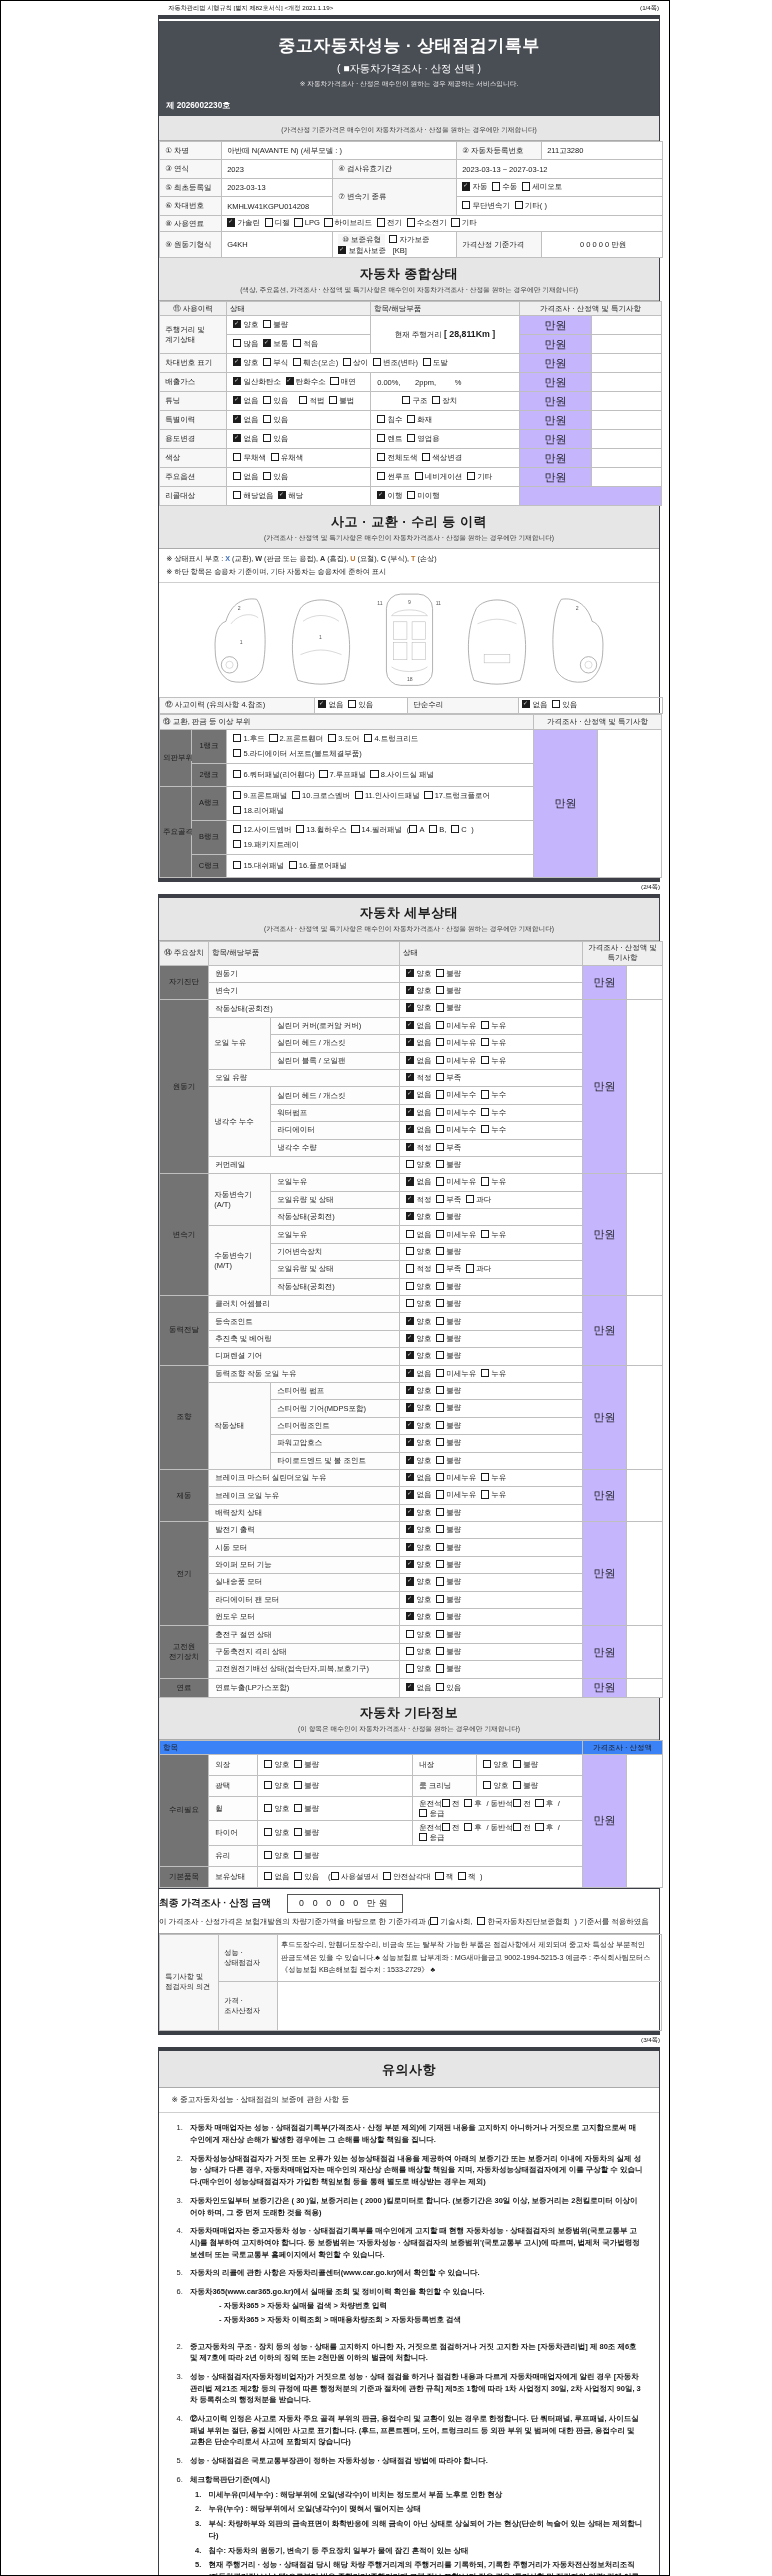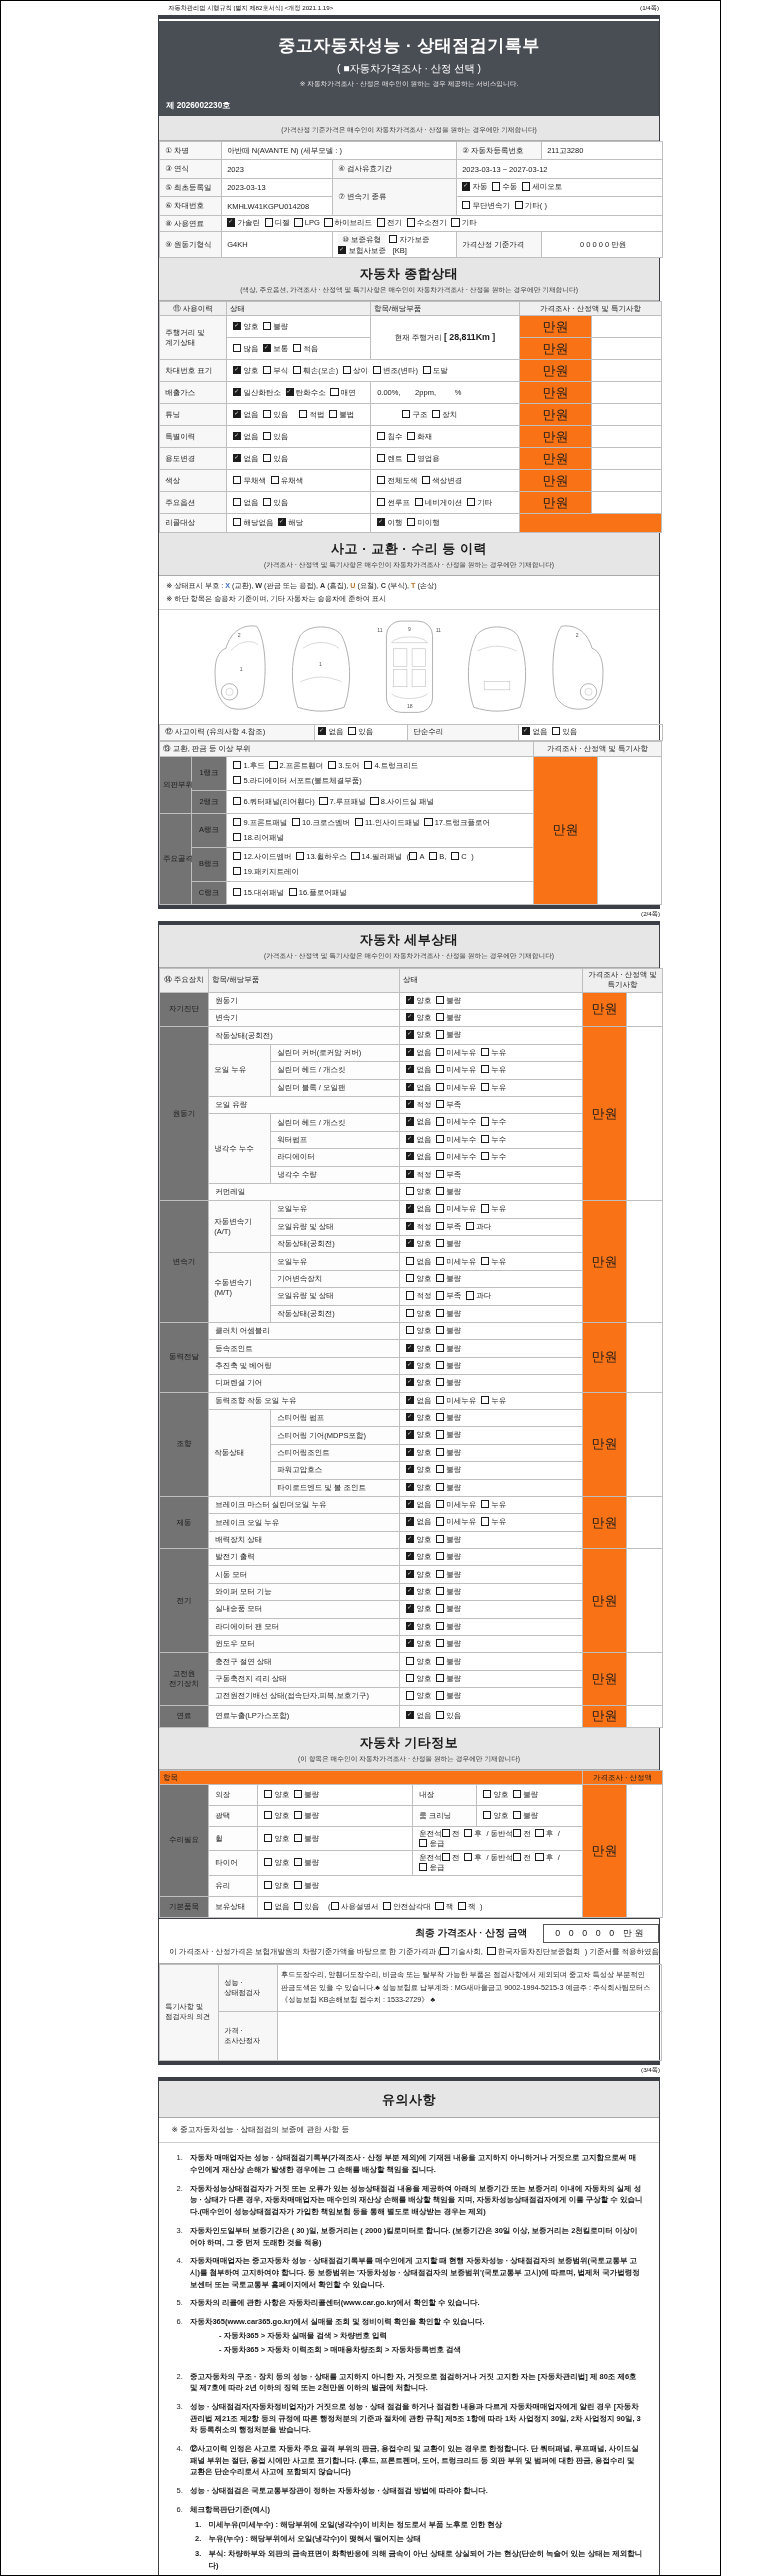--- a/index.html
+++ b/index.html
@@ -1,37 +1,37 @@
 <!DOCTYPE html>
 <html style="font-size:8.2px"><head>
 <meta charset="utf-8">
 <style>
   html,body{margin:0;padding:0;background:#fff;}
   body{font-family:"Liberation Sans","DejaVu Sans",sans-serif;color:#1a1a1a;}
-  .canvas{width:721px;height:2576px;border:0.5px solid #000;box-sizing:border-box;overflow:hidden;background:#fff;}
+  .canvas{width:670px;height:2576px;border:0.5px solid #000;box-sizing:border-box;overflow:hidden;background:#fff;}
   .doc{width:502px;margin-left:157px;}
   .topline{display:flex;justify-content:space-between;font-size:6.2px;padding:3.1px 1px 2.1px 10.3px;color:#111;}
   .pagemark{text-align:right;font-size:6.2px;padding:1.5px 0 2.1px 0;color:#111;}
   .page{border:1px solid #3c4046;border-top-width:4.1px;border-bottom-width:4.1px;background:#fff;}
   
   .darkhead{background:#494d54;color:#fff;padding:5.2px 0 0 0;border-top:2.1px solid #fff;}
   .darkhead .t1{text-align:center;font-size:17px;font-weight:bold;letter-spacing:0.5px;padding-top:7.2px;}
   .darkhead .t2{text-align:center;font-size:10.3px;padding-top:5.2px;}
   .darkhead .t3{text-align:center;font-size:6.7px;color:#e8e8e8;padding:4.1px 0 8.2px 0;}
   .darkhead .docno{font-size:8.2px;font-weight:bold;padding:3.1px 0 5.2px 7.2px;background:#494d54;}
   
   .sechead{background:#e6e6e6;border-bottom:0.5px solid #aaa;padding:6.2px 0 5.2px 0;}
   .sechead .st{text-align:center;font-size:13px;font-weight:600;letter-spacing:0.5px;}
   .sechead .ss{text-align:center;font-size:6.7px;color:#333;padding-top:3.1px;}
   table{border-collapse:collapse;width:100%;table-layout:fixed;}
   td,th{border:0.5px solid #bfbfbf;font-size:7.5px;padding:1.5px 3.1px;vertical-align:middle;word-break:keep-all;}
   .lab{background:#f7f7f7;text-align:left;padding-left:5.2px;}
   .val{background:#fff;padding-left:5.2px;}
   .ctr{text-align:center;}
-  .price{text-align:center;background:#f97316;font-size:13px;}
+  .price{text-align:center;background:#c4b5fd;font-size:11px;}
   .blank{background:#fff;}
   .glab{background:#737373;text-align:center;}
   .slab{background:#fbfbfb;text-align:left;padding-left:5.2px;}
   .ilab{background:#fdfdfd;text-align:left;padding-left:6.2px;}
   .stat{padding-left:6.2px;}
   tr.srow td{height:15px;}
   tr.drow td{height:13.4px;}
   tr.erow td{height:17px;}
   
   .cbw{display:inline-block;margin-right:4.6px;white-space:nowrap;}
@@ -48,21 +48,21 @@
   .diagram{display:flex;justify-content:center;align-items:center;gap:13.4px;padding:7.2px 0 6.2px 0;background:#fff;}
   .dg-num{font-size:10px;fill:#555;}
   
   .noteband{border-bottom:0.5px solid #cfcfcf;padding:7.2px 0 7.2px 12.4px;font-size:7.7px;}
   .notes{padding:9.3px 15.5px 8.2px 17.5px;}
   .ni{display:flex;margin-bottom:7.2px;line-height:1.55;font-size:7.5px;}
   .nn{width:13.4px;flex:none;}
   .nt{flex:1;font-weight:bold;}
   .nsub{padding-left:5.2px;margin-top:2.1px;margin-left:24px;}
   .sub2{margin:3.1px 0 1px 5.2px;}
-  .fin{background:#fff;border-top:1px solid #3c4046;border-bottom:0.5px solid #aaa;padding:5.2px 0;text-align:right;}
+  .fin{background:#fff;border-top:1px solid #3c4046;border-bottom:0.5px solid #aaa;padding:5.2px 0;text-align:left;}
   .fin .fl{display:inline-block;font-size:9.8px;font-weight:bold;margin-right:13.4px;vertical-align:middle;}
   .fin .fv{display:inline-block;border:0.5px solid #555;padding:2.6px 11.3px;font-size:8.8px;letter-spacing:3.1px;vertical-align:middle;}
   .fin .fn{font-size:6.4px;padding-top:4.1px;color:#222;}
   .opin td{font-size:7.2px;}
 </style>
 </head>
 <body>
 
 <div class="canvas">
 <div class="doc">
@@ -570,21 +570,21 @@
       <colgroup>
             <col style="width:49px">
             <col style="width:49px">
             <col style="width:155px">
             <col style="width:64px">
             <col style="width:106px">
             <col style="width:44px">
             <col style="width:36px">
           </colgroup>
       <tbody>
-            <tr style="height:14px;background:#f97316;">
+            <tr style="height:14px;background:#3b82f6;">
         <td colspan="5">항목</td>
         <td colspan="2" class="ctr">가격조사 · 산정액</td>
       </tr>
       </tbody>
           <tbody id="etc-body">
             <tr class="erow">
               <td class="glab" rowspan="5">수리필요</td>
               <td class="ilab">외장</td>
               <td class="stat"><span class="cbw"><span class="cb"></span><span class="cbl">양호</span></span><span class="cbw"><span class="cb"></span><span class="cbl">불량</span></span></td>
               <td class="ilab">내장</td>

